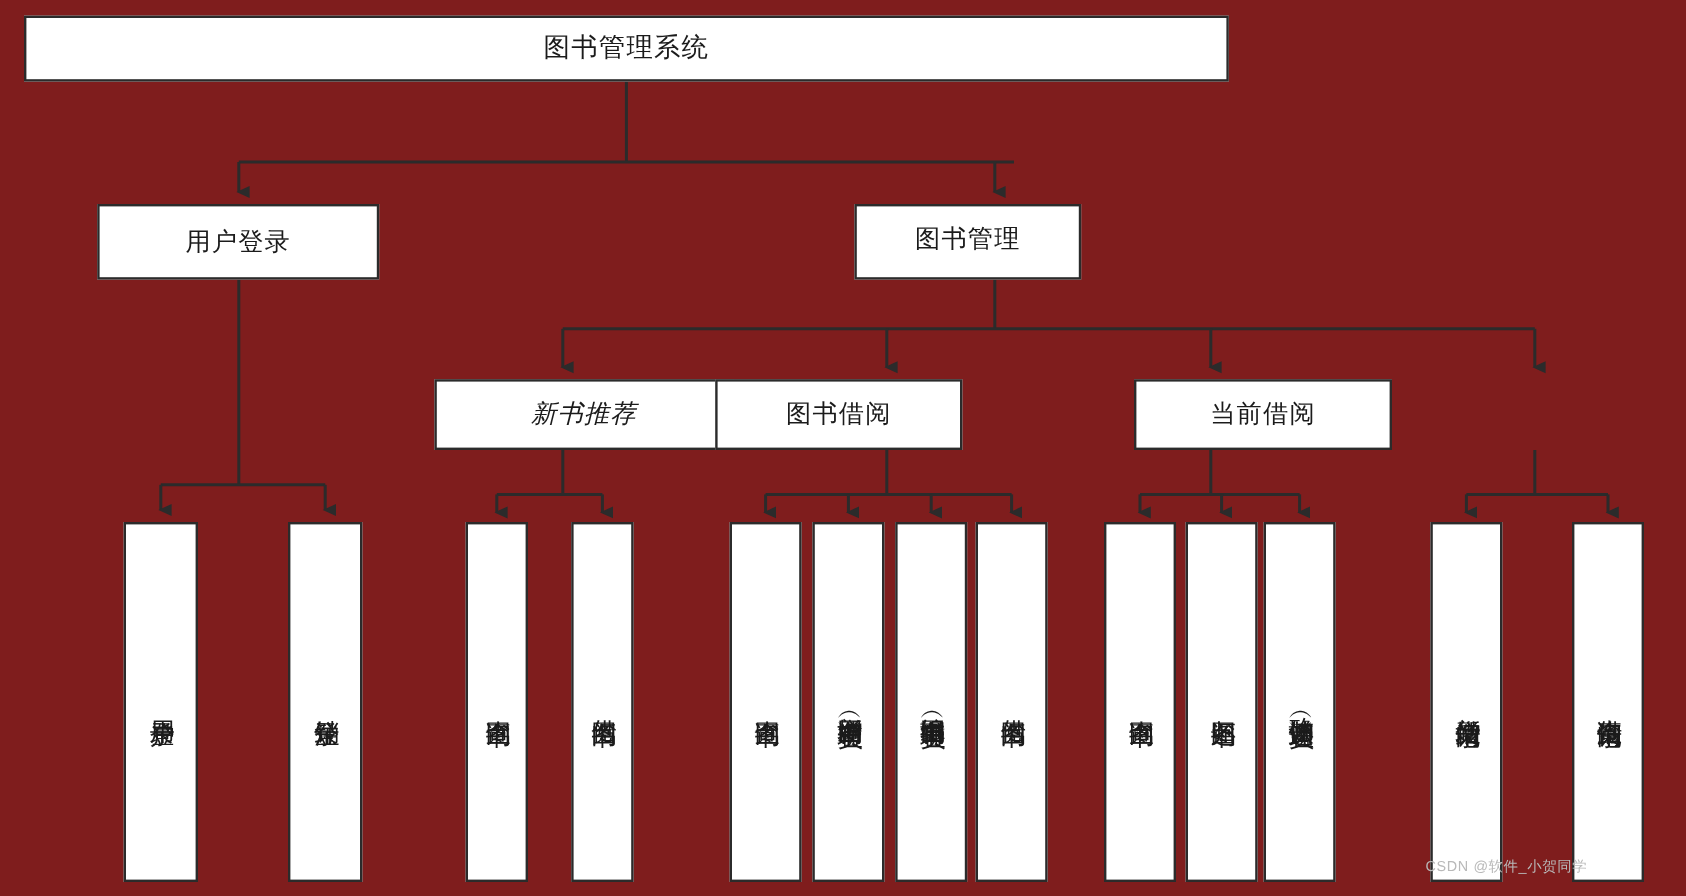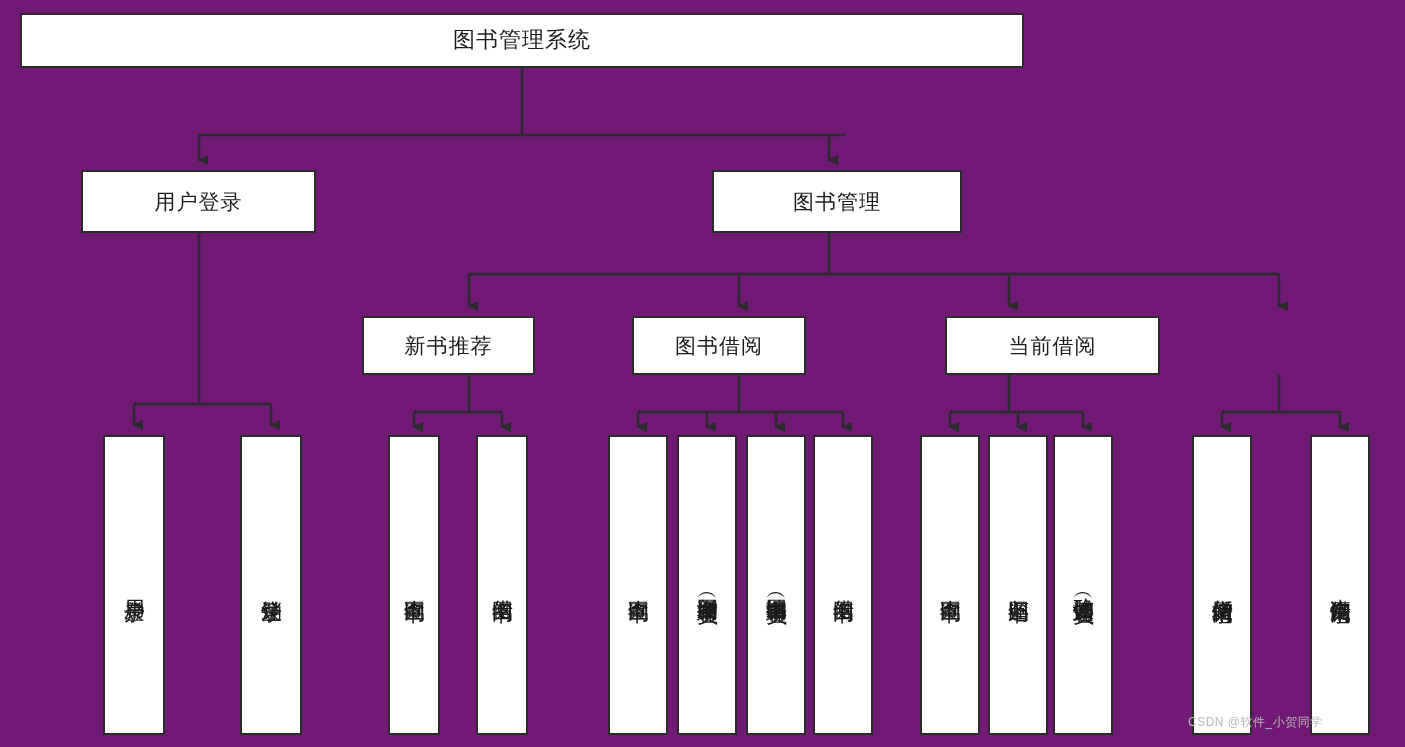--- a/index.html
+++ b/index.html
@@ -7,21 +7,21 @@
     padding: 0;
     background: #ffffff;
   }
   body {
     font-family: "Liberation Sans", "DejaVu Sans", sans-serif;
   }
   #diagram-root {
     position: relative;
     width: 1405px;
     height: 747px;
-    background: #701a75;
+    background: #7f1d1d;
     overflow: hidden;
   }
   svg.wires {
     position: absolute;
     left: 0;
     top: 0;
     width: 1405px;
     height: 747px;
     pointer-events: none;
   }
@@ -121,28 +121,28 @@
     </g>
   </svg>
 
   <div class="node horiz root" style="left:20px; top:13px; width:1004px; height:55px;">
     <span>图书管理系统</span>
   </div>
 
   <div class="node horiz" style="left:81px; top:170px; width:235px; height:63px;">
     <span>用户登录</span>
   </div>
-  <div class="node horiz" style="left:712px; top:170px; width:250px; height:63px;">
+  <div class="node horiz" style="left:712px; top:170px; width:189px; height:63px;font-family:Liberation Mono, monospace;">
     <span>图书管理</span>
   </div>
 
-  <div class="node horiz" style="left:362px; top:316px; width:173px; height:59px;">
+  <div class="node horiz" style="left:362px; top:316px; width:249px; height:59px;font-style:italic;">
     <span>新书推荐</span>
   </div>
-  <div class="node horiz" style="left:632px; top:316px; width:174px; height:59px;">
+  <div class="node horiz" style="left:596px; top:316px; width:206px; height:59px;">
     <span>图书借阅</span>
   </div>
   <div class="node horiz" style="left:902px; top:316px; width:215px; height:59px;margin-left:43px;">
     <span>当前借阅</span>
   </div>
 
   <div class="node vert" style="left:103px; top:435px; width:62px; height:300px;">
     <span class="vtext">用户登录</span>
   </div>
   <div class="node vert" style="left:240px; top:435px; width:62px; height:300px;">

